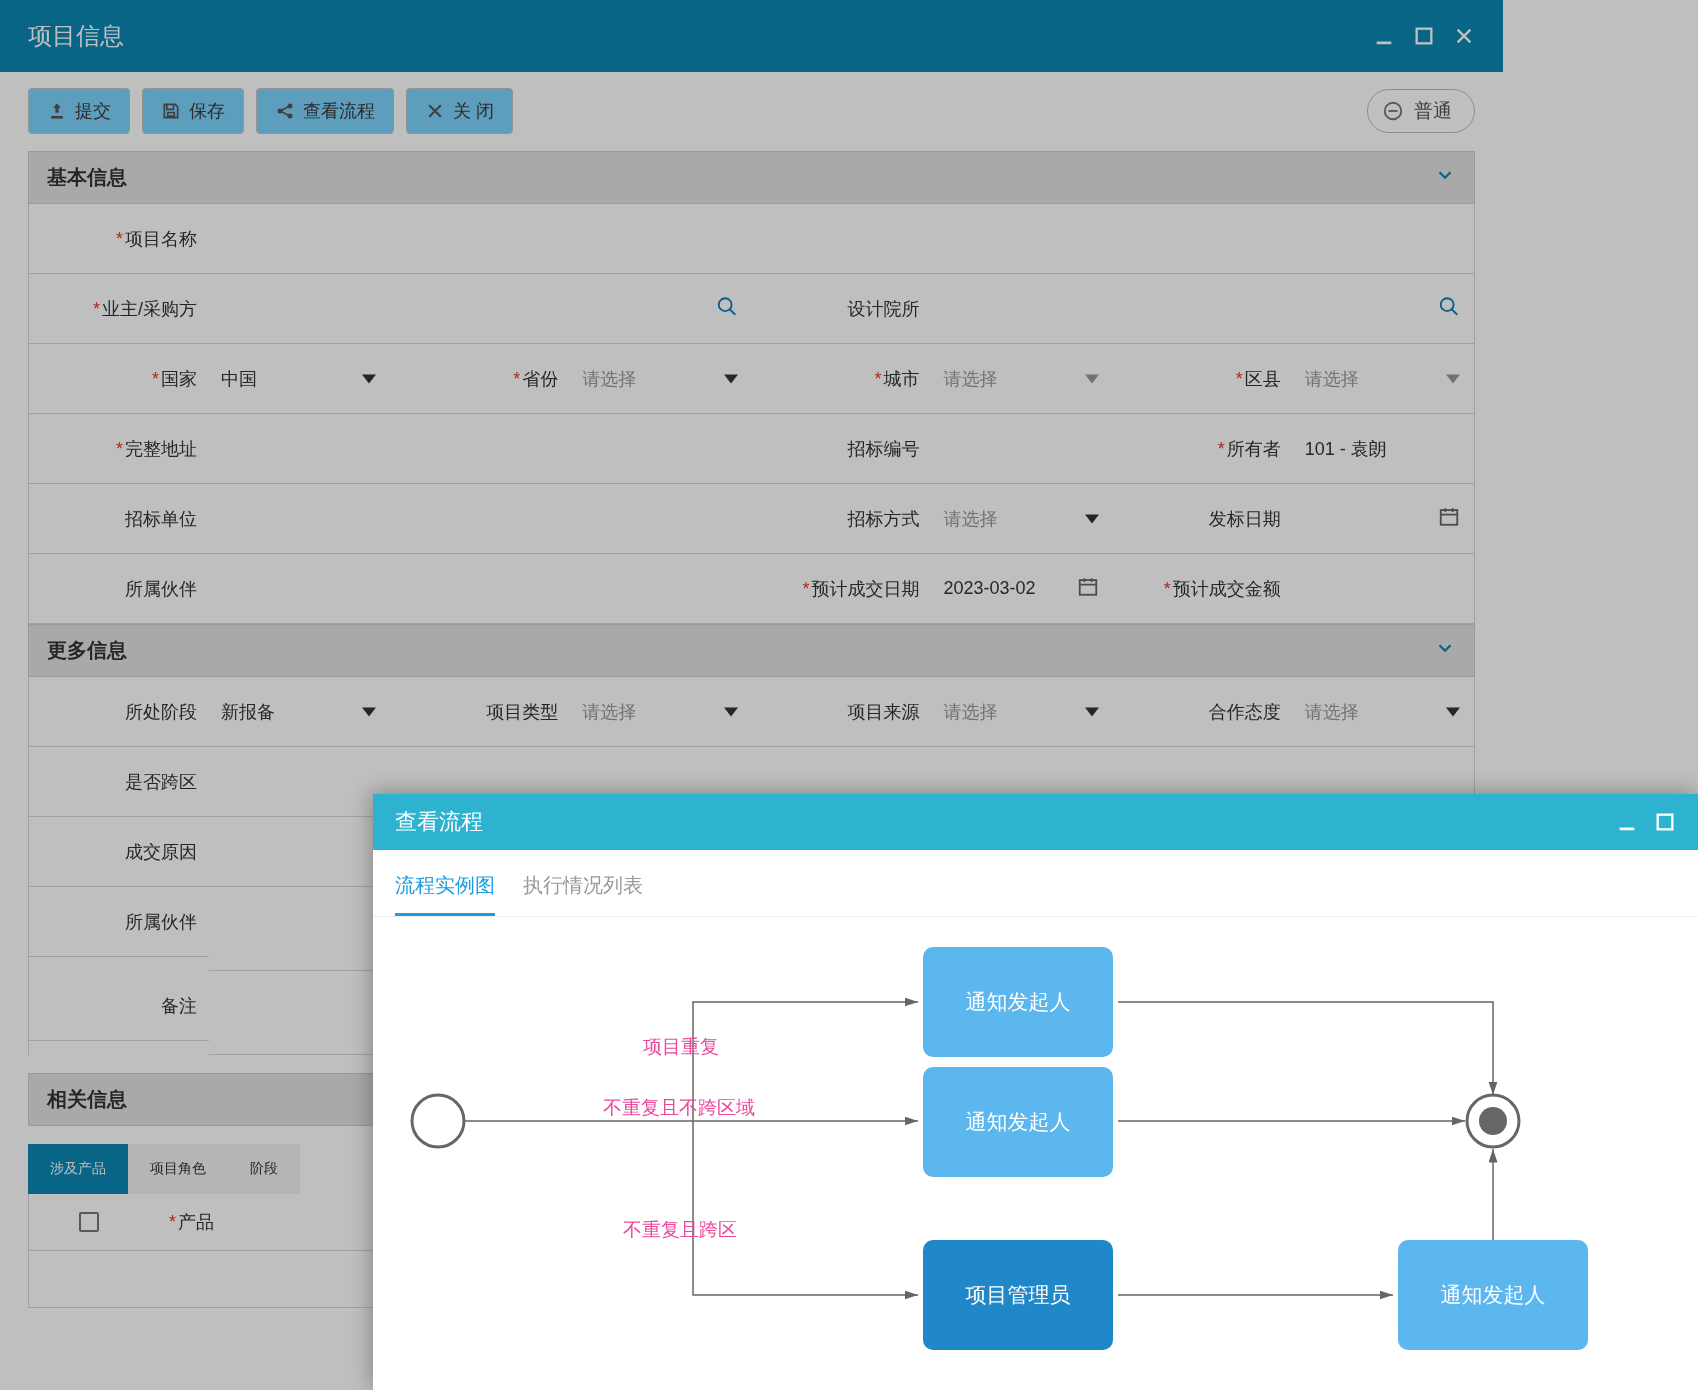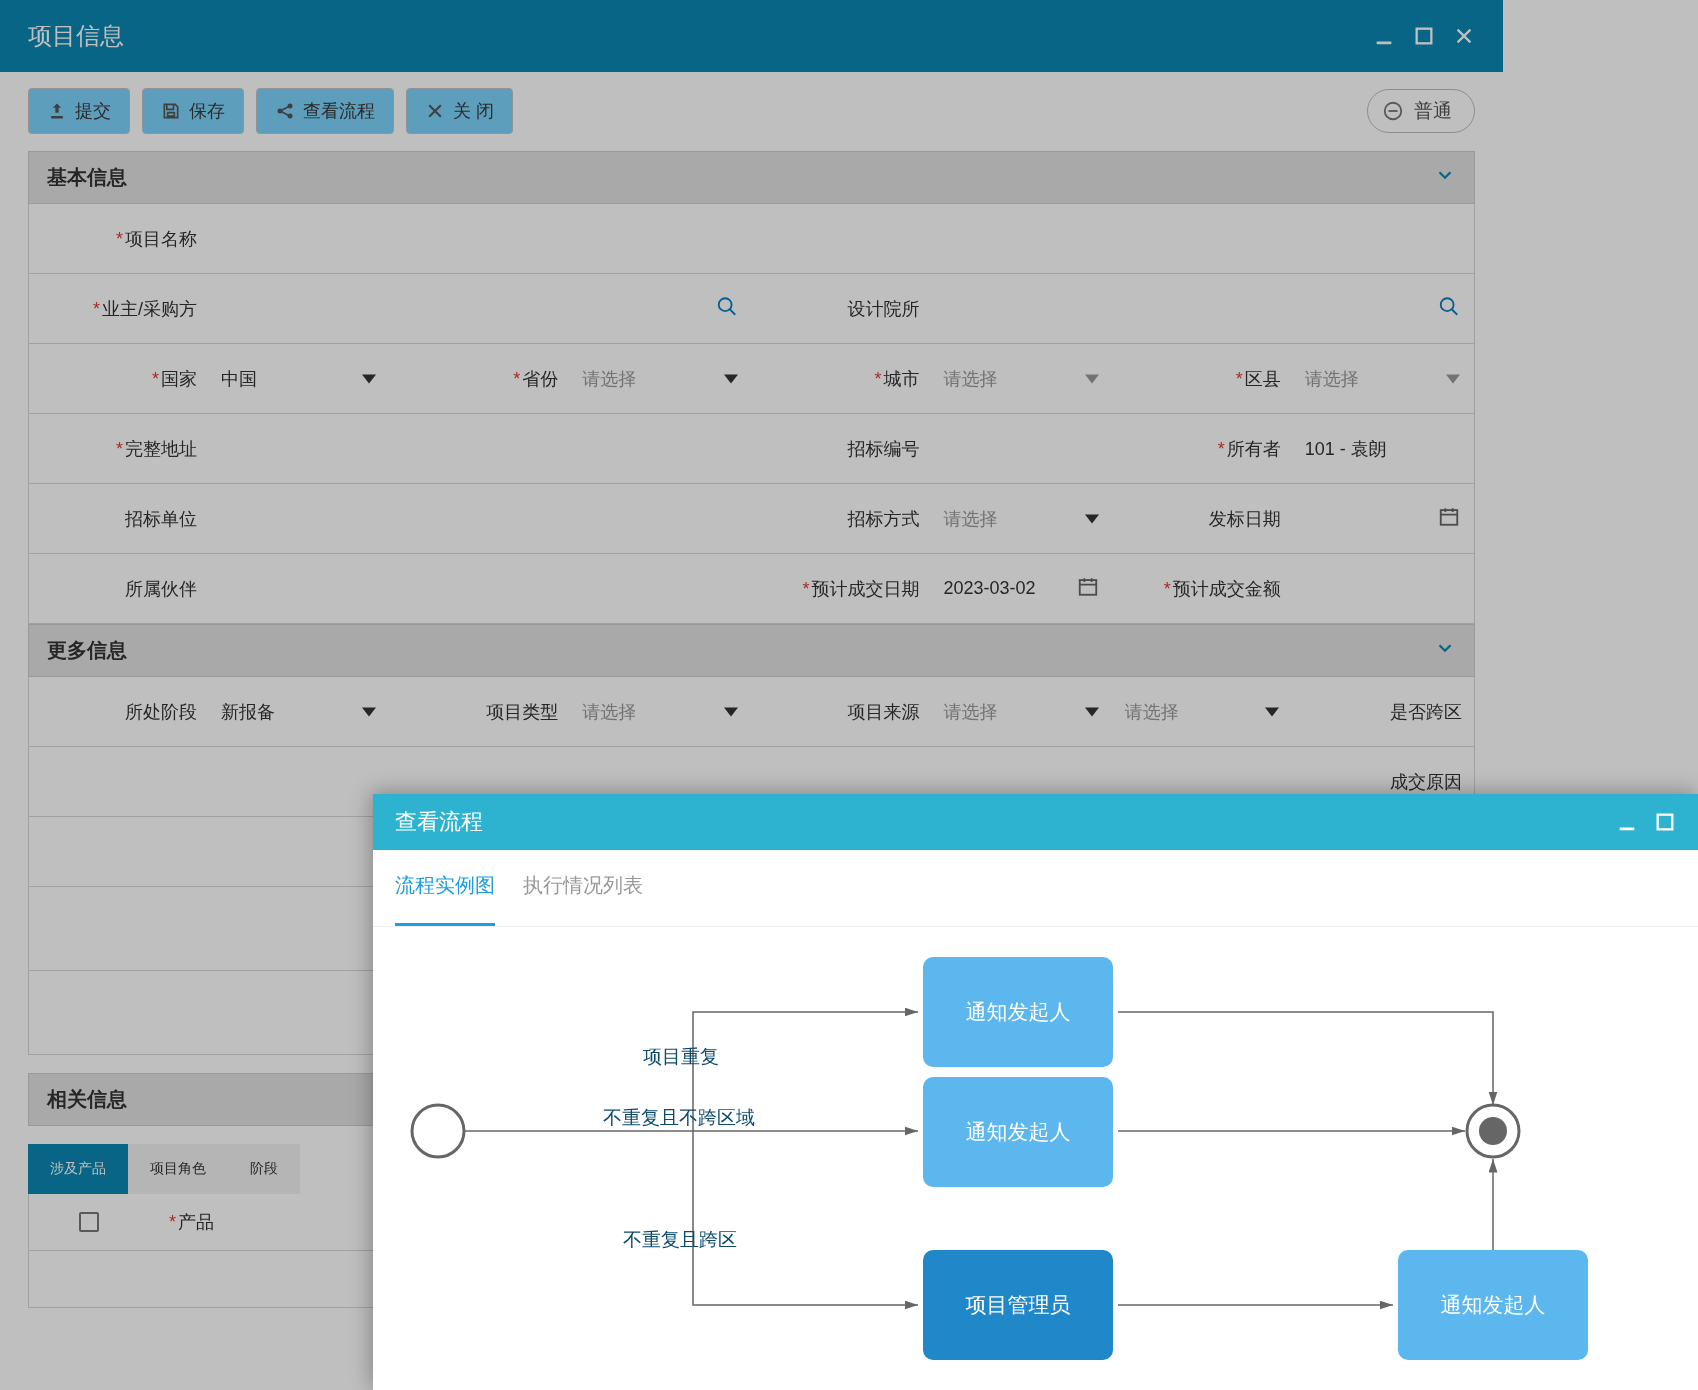--- a/index.html
+++ b/index.html
@@ -44,27 +44,27 @@
 .tab.active { background: #0b87b2; color: #fff; }
 .table-head { display: flex; border: 1px solid #d7d7d7; border-top: none; }
 .th { padding: 16px 20px; font-size: 18px; display: flex; align-items: center; }
 .th .cb { width: 20px; height: 20px; border: 2px solid #777; border-radius: 2px; margin: 0 auto; }
 
 
 .subwin { position: absolute; left: 373px; top: 794px; width: 1325px; height: 596px; background: #fff; box-shadow: -2px -2px 20px rgba(0,0,0,0.3); z-index: 20; }
 .subwin-title { background: #2db2d0; color: #fff; height: 56px; display: flex; align-items: center; padding: 0 22px; font-size: 22px; }
 .subwin-title .ctrls { margin-left: auto; display: flex; gap: 16px; }
 .sub-tabs { display: flex; padding: 22px 22px 0 22px; gap: 28px; border-bottom: 1px solid #eee; }
-.sub-tab { padding-bottom: 24px; font-size: 20px; color: #999; cursor: pointer; border-bottom: 3px solid transparent; }
+.sub-tab { padding-bottom: 14px; font-size: 20px; color: #999; cursor: pointer; border-bottom: 3px solid transparent; }
 .sub-tab.active { color: #1b9de0; border-bottom-color: #1b9de0; }
 .flow-area { position: relative; width: 100%; height: 480px; }
 .flow-node { position: absolute; width: 190px; height: 110px; border-radius: 10px; display: flex; align-items: center; justify-content: center; color: #fff; font-size: 21px; }
 .flow-node.light { background: #5cb7ef; }
 .flow-node.dark { background: #2087c8; }
-.edge-label { position: absolute; font-size: 19px; color: #0c4a6e; }
+.edge-label { position: absolute; font-size: 19px; color: #ec4899; }
 </style>
 </head>
 <body>
 
 <div class="window">
   <div class="titlebar">
     <span class="titlebar-title">项目信息</span>
     <div class="titlebar-controls">
       <div class="tb-ctrl">
           <svg viewBox="0 0 24 24">
@@ -292,20 +292,23 @@
         </div>
       <div class="cell label">
           <span>项目来源</span>
         </div>
       <div class="cell field">
           <span class="placeholder">请选择</span>
           <span class="icon-right">
             <div class="triangle-down"></div>
           </span>
         </div>
+      <div class="cell label">
+          <span>合作态度</span>
+        </div>
       <div class="cell field">
           <span class="placeholder">请选择</span>
           <span class="icon-right">
             <div class="triangle-down"></div>
           </span>
         </div>
 
       <div class="cell label">
           <span>是否跨区</span>
         </div>

